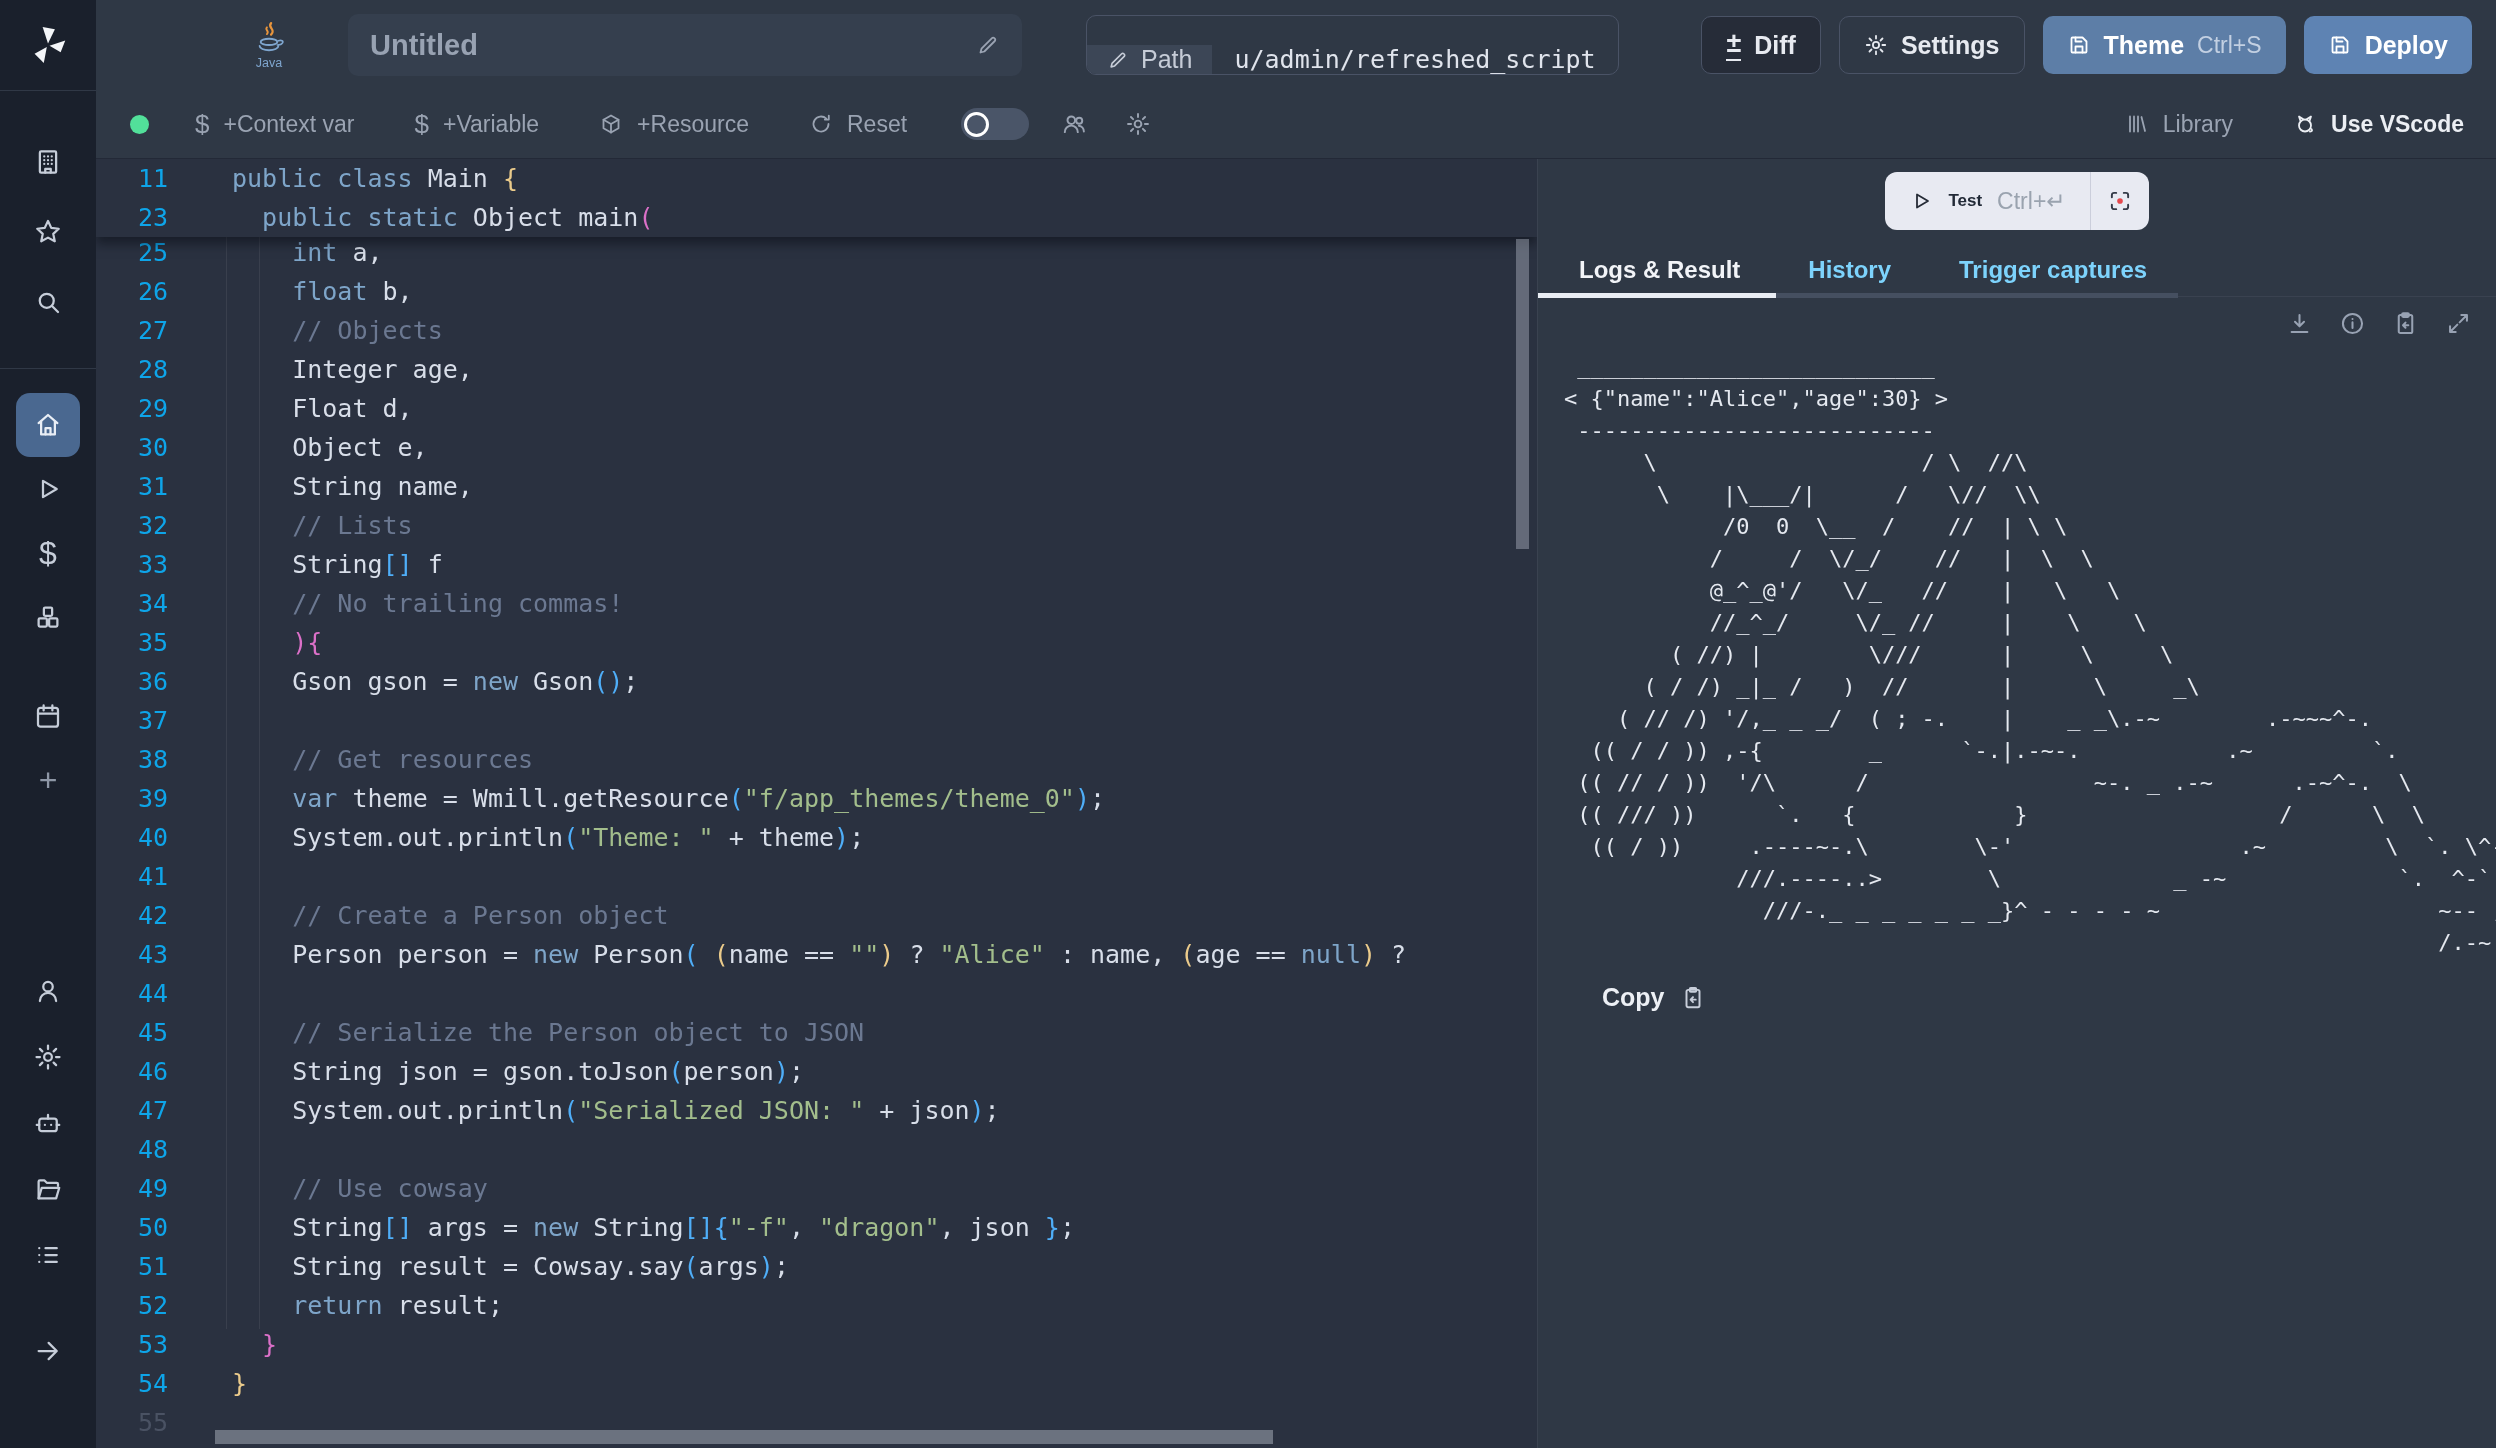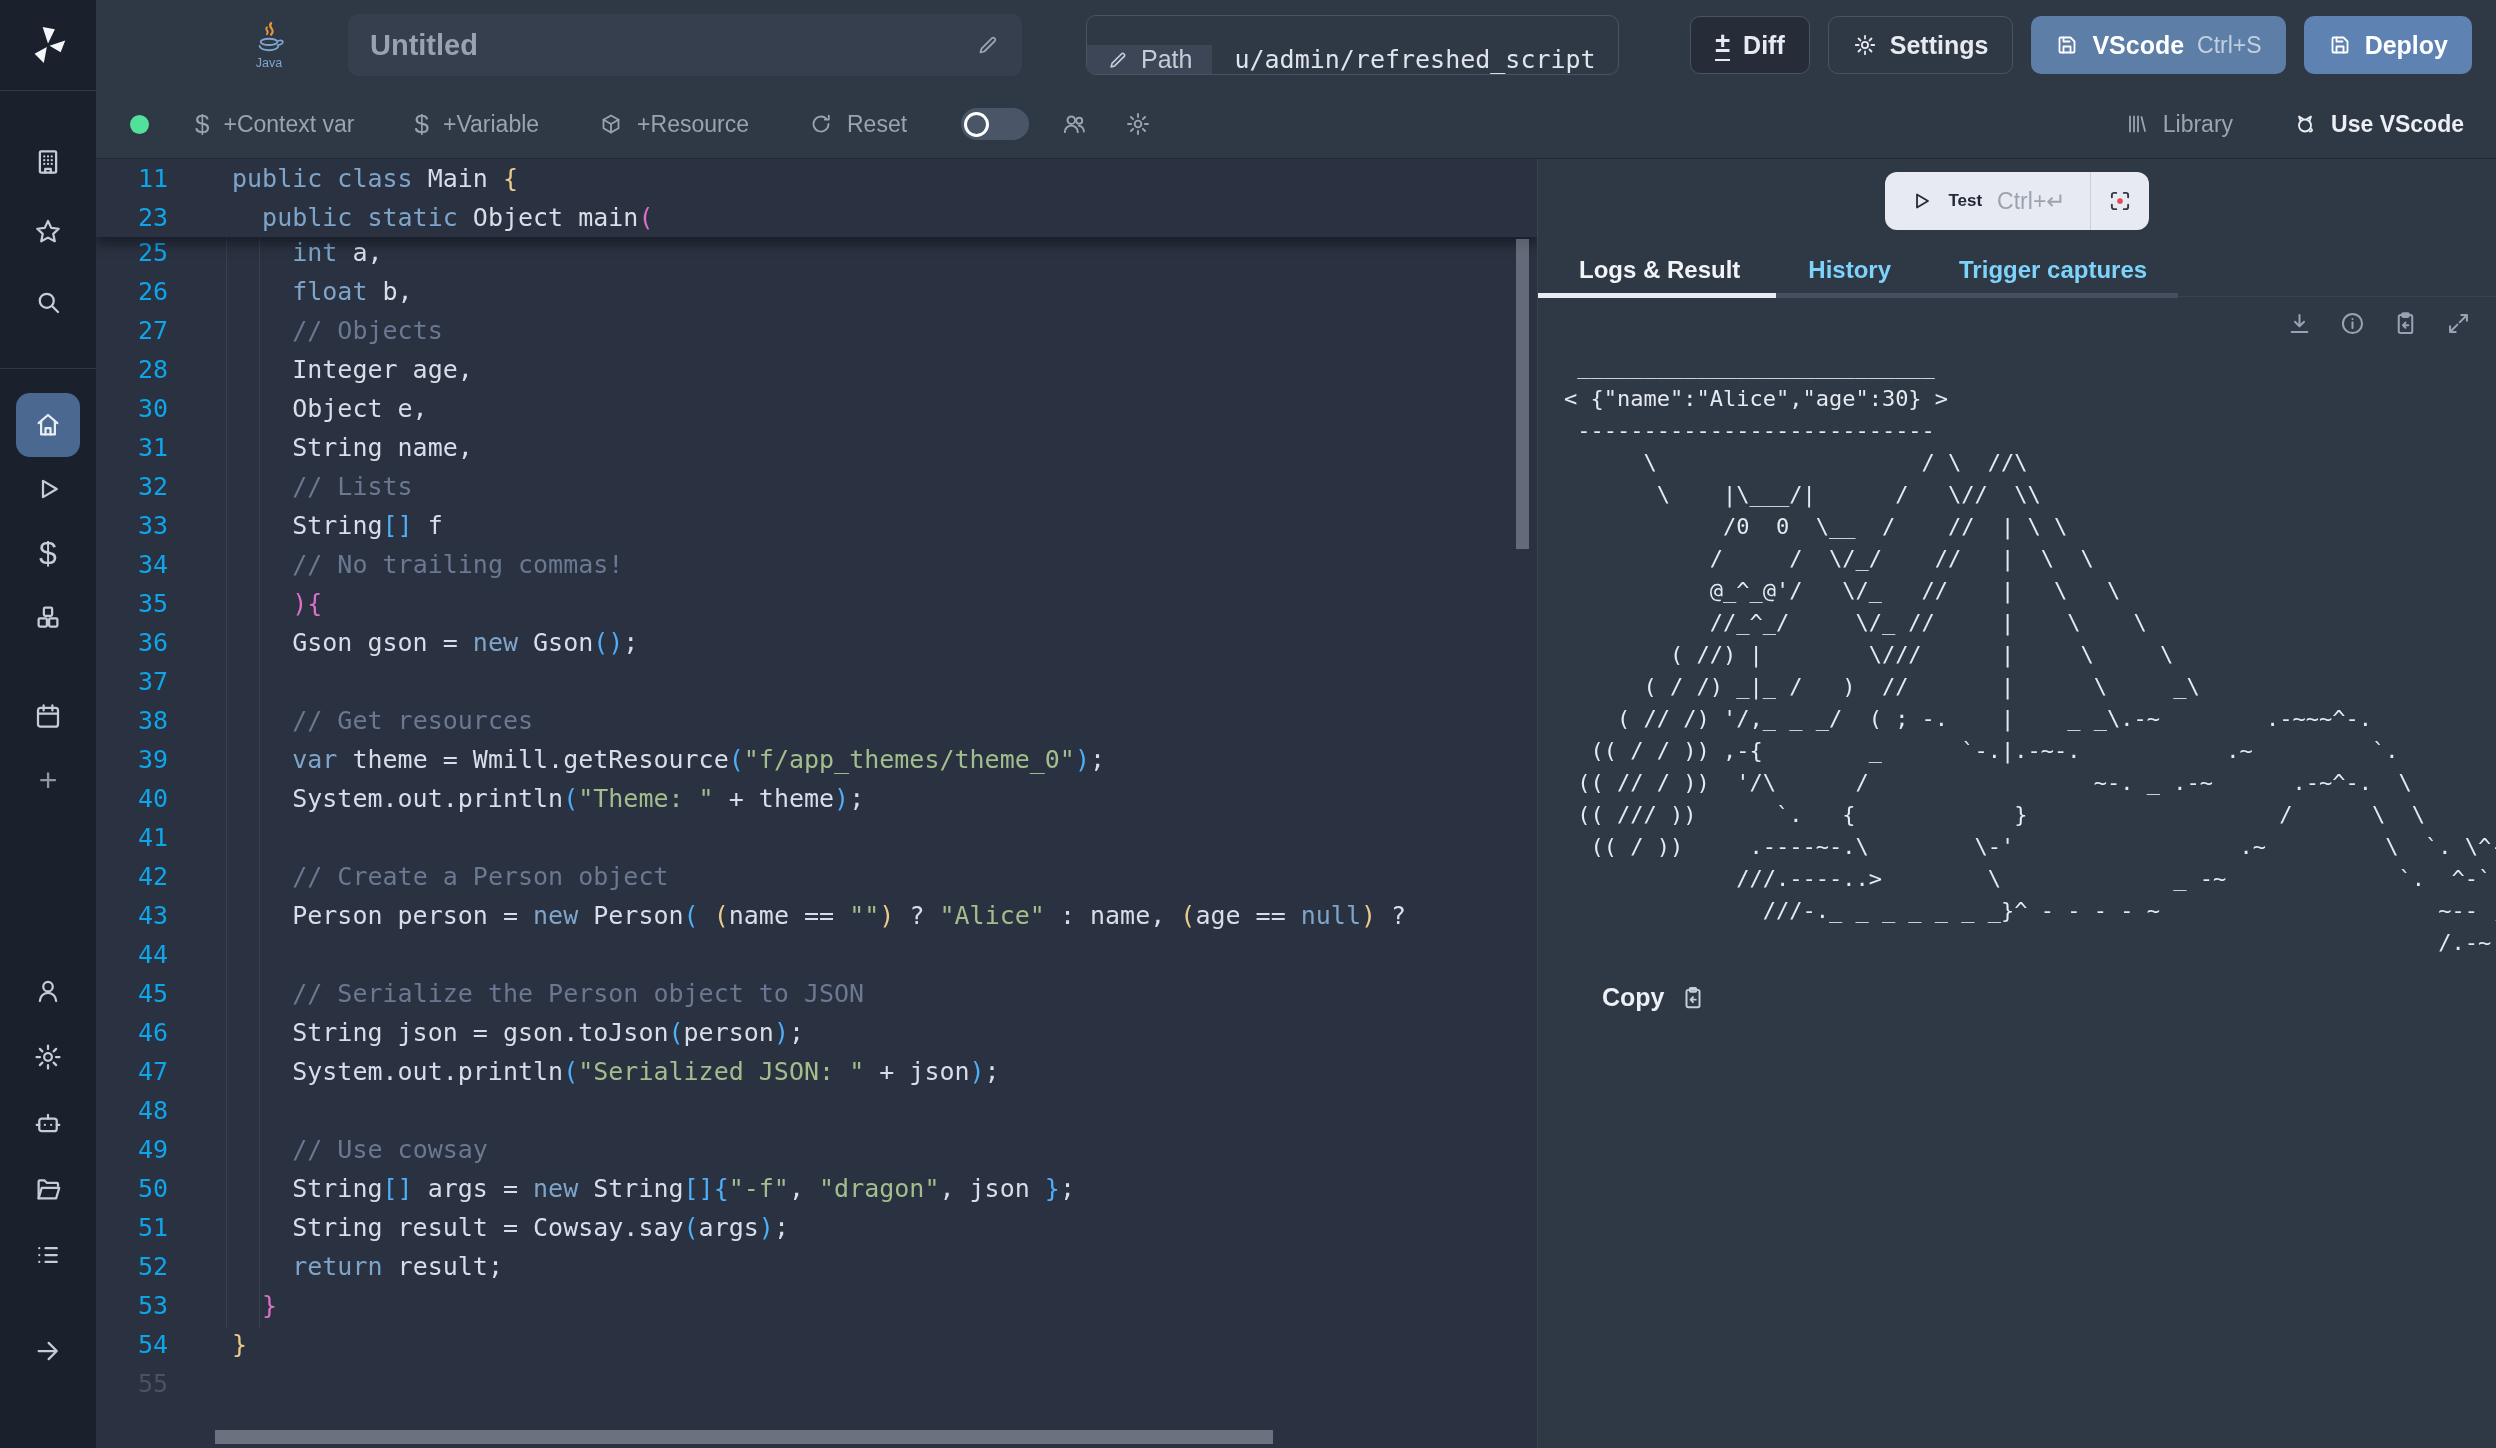--- a/index.html
+++ b/index.html
@@ -313,21 +313,21 @@
         <button class="tb-btn" style="background:transparent">
           <svg class="ic">
               <use href="#i-gear"></use>
             </svg>
           <span>Settings</span>
         </button>
         <button class="tb-btn filled draft">
           <svg class="ic">
               <use href="#i-save"></use>
             </svg>
-          <span>VScode</span>
+          <span>Theme</span>
           <span class="shortcut">Ctrl+S</span>
         </button>
         <button class="tb-btn filled deploy">
           <svg class="ic">
               <use href="#i-save"></use>
             </svg>
           <span>Deploy</span>
         </button>
       </div>
     </header>
@@ -386,20 +386,21 @@
     <div id="content-row">
 
       <div id="editor">
         <div class="guide" style="left:130px"></div>
         <div class="guide" style="left:163px"></div>
         <div id="code-lines">
             <div class="crow"><span class="ln">25</span><span class="codeline"><span class="tk-t">    </span><span class="tk-k">int</span><span class="tk-t"> a,</span></span></div>
             <div class="crow"><span class="ln">26</span><span class="codeline"><span class="tk-t">    </span><span class="tk-k">float</span><span class="tk-t"> b,</span></span></div>
             <div class="crow"><span class="ln">27</span><span class="codeline"><span class="tk-t">    </span><span class="tk-c">// Objects</span></span></div>
             <div class="crow"><span class="ln">28</span><span class="codeline"><span class="tk-t">    Integer age,</span></span></div>
+            <div class="crow"><span class="ln">29</span><span class="codeline"><span class="tk-t">    Float d,</span></span></div>
             <div class="crow"><span class="ln">30</span><span class="codeline"><span class="tk-t">    Object e,</span></span></div>
             <div class="crow"><span class="ln">31</span><span class="codeline"><span class="tk-t">    String name,</span></span></div>
             <div class="crow"><span class="ln">32</span><span class="codeline"><span class="tk-t">    </span><span class="tk-c">// Lists</span></span></div>
             <div class="crow"><span class="ln">33</span><span class="codeline"><span class="tk-t">    String</span><span class="tk-b">[]</span><span class="tk-t"> f</span></span></div>
             <div class="crow"><span class="ln">34</span><span class="codeline"><span class="tk-t">    </span><span class="tk-c">// No trailing commas!</span></span></div>
             <div class="crow"><span class="ln">35</span><span class="codeline"><span class="tk-t">    </span><span class="tk-p">){</span></span></div>
             <div class="crow"><span class="ln">36</span><span class="codeline"><span class="tk-t">    Gson gson = </span><span class="tk-k">new</span><span class="tk-t"> Gson</span><span class="tk-b">()</span><span class="tk-t">;</span></span></div>
             <div class="crow"><span class="ln">37</span><span class="codeline"></span></div>
             <div class="crow"><span class="ln">38</span><span class="codeline"><span class="tk-t">    </span><span class="tk-c">// Get resources</span></span></div>
             <div class="crow"><span class="ln">39</span><span class="codeline"><span class="tk-t">    </span><span class="tk-k">var</span><span class="tk-t"> theme = Wmill.getResource</span><span class="tk-b">(</span><span class="tk-s">"f/app_themes/theme_0"</span><span class="tk-b">)</span><span class="tk-t">;</span></span></div>

